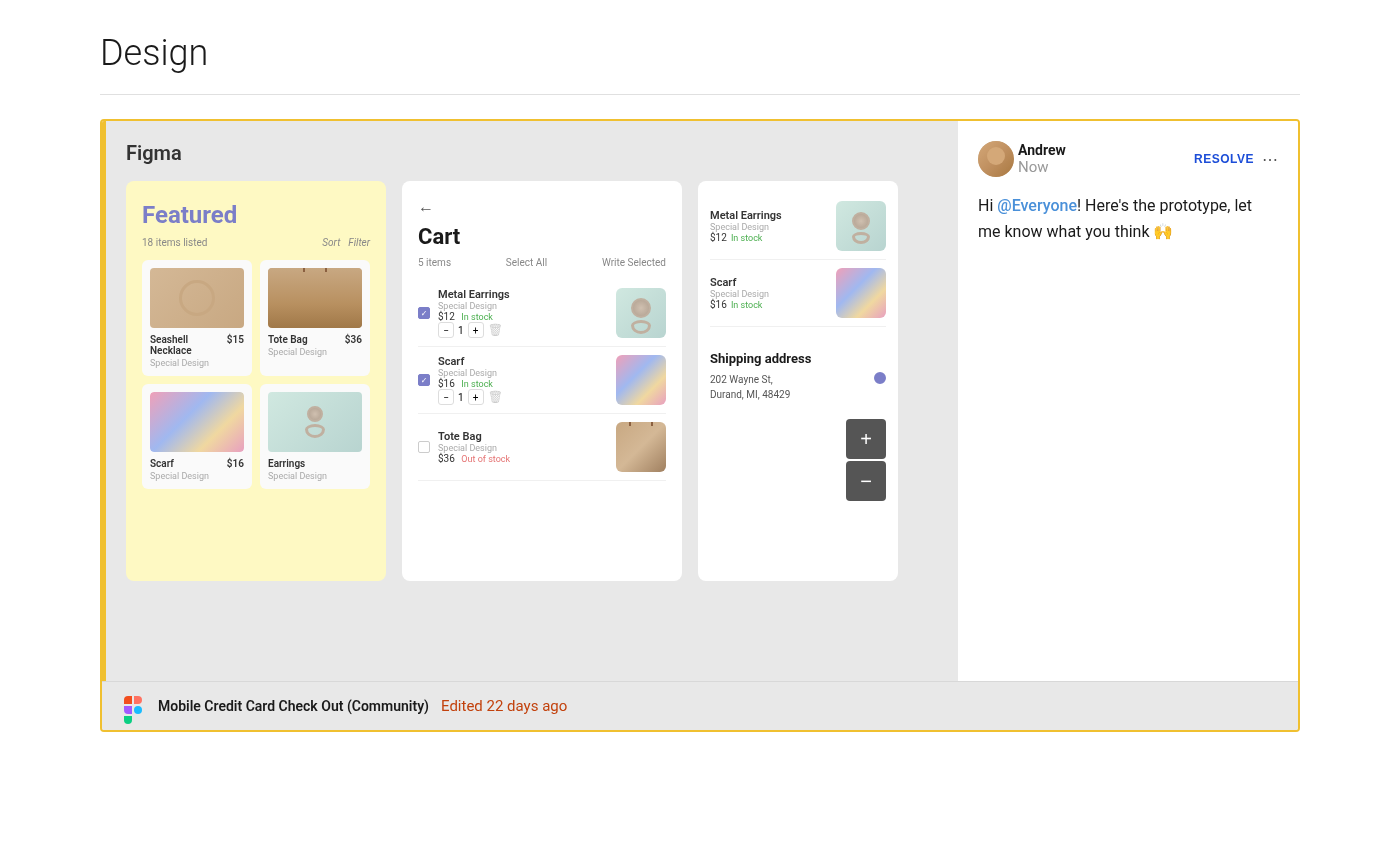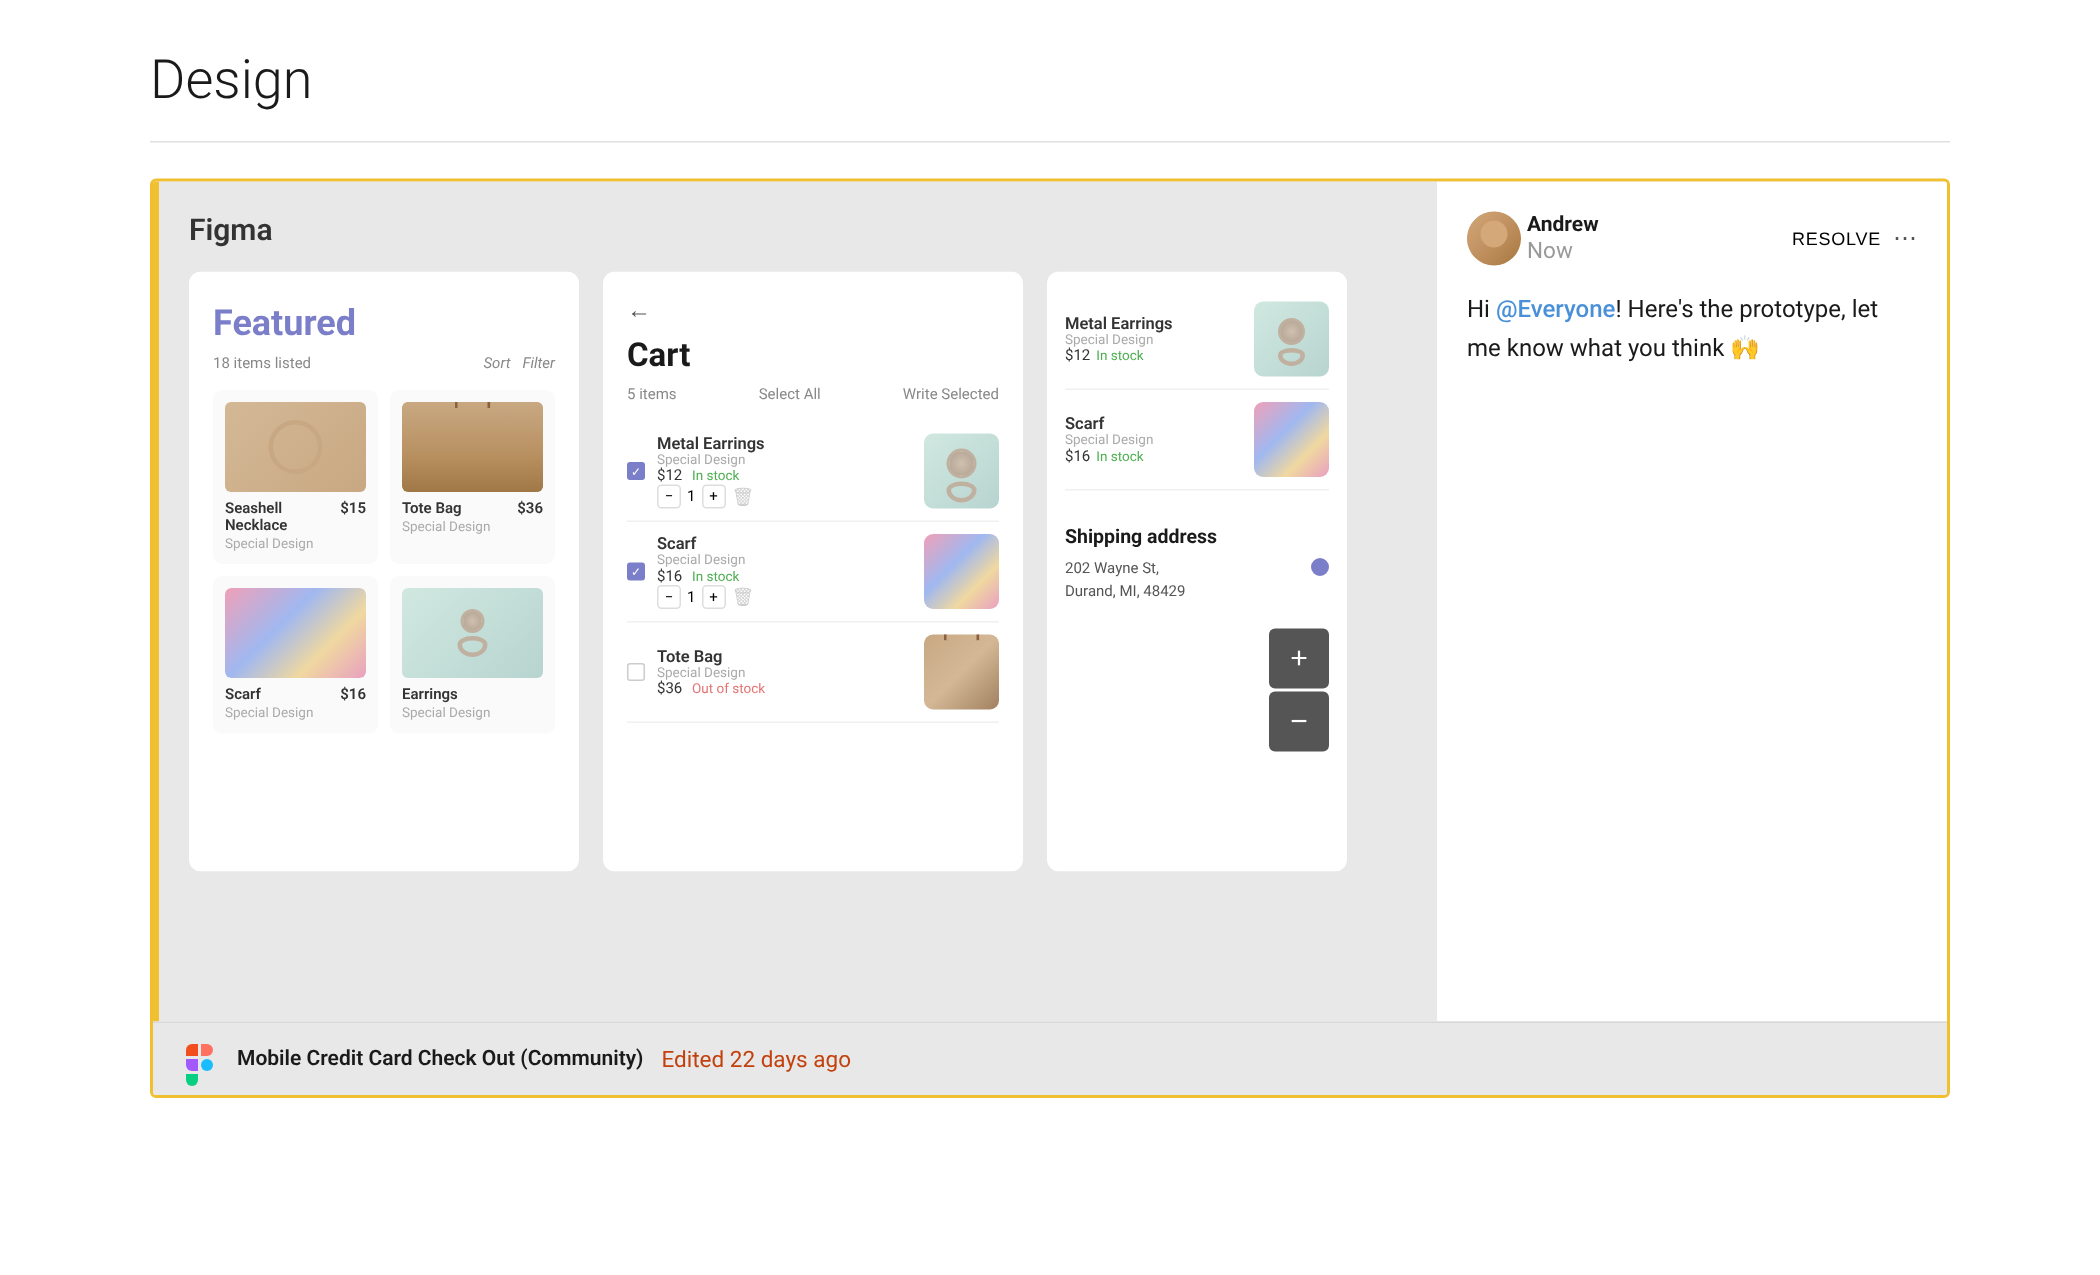--- a/index.html
+++ b/index.html
@@ -60,21 +60,21 @@
     }
 
     .figma-screens {
       display: flex;
       gap: 16px;
       overflow: hidden;
     }
 
     
     .screen-featured {
-      background: #ffffff;
+      background: #fef9c3;
       border-radius: 8px;
       width: 260px;
       min-height: 400px;
       overflow: hidden;
       flex-shrink: 0;
       padding: 20px 16px;
     }
 
     .featured-title {
       font-size: 24px;
@@ -443,22 +443,22 @@
     }
 
     .comment-actions {
       display: flex;
       align-items: center;
       gap: 8px;
     }
 
     .resolve-btn {
       font-size: 12px;
-      font-weight: 400;
-      color: #000000;
+      font-weight: 700;
+      color: #1d4ed8;
       background: none;
       border: none;
       cursor: pointer;
       letter-spacing: 0.5px;
     }
 
     .more-btn {
       font-size: 16px;
       color: #555;
       cursor: pointer;

